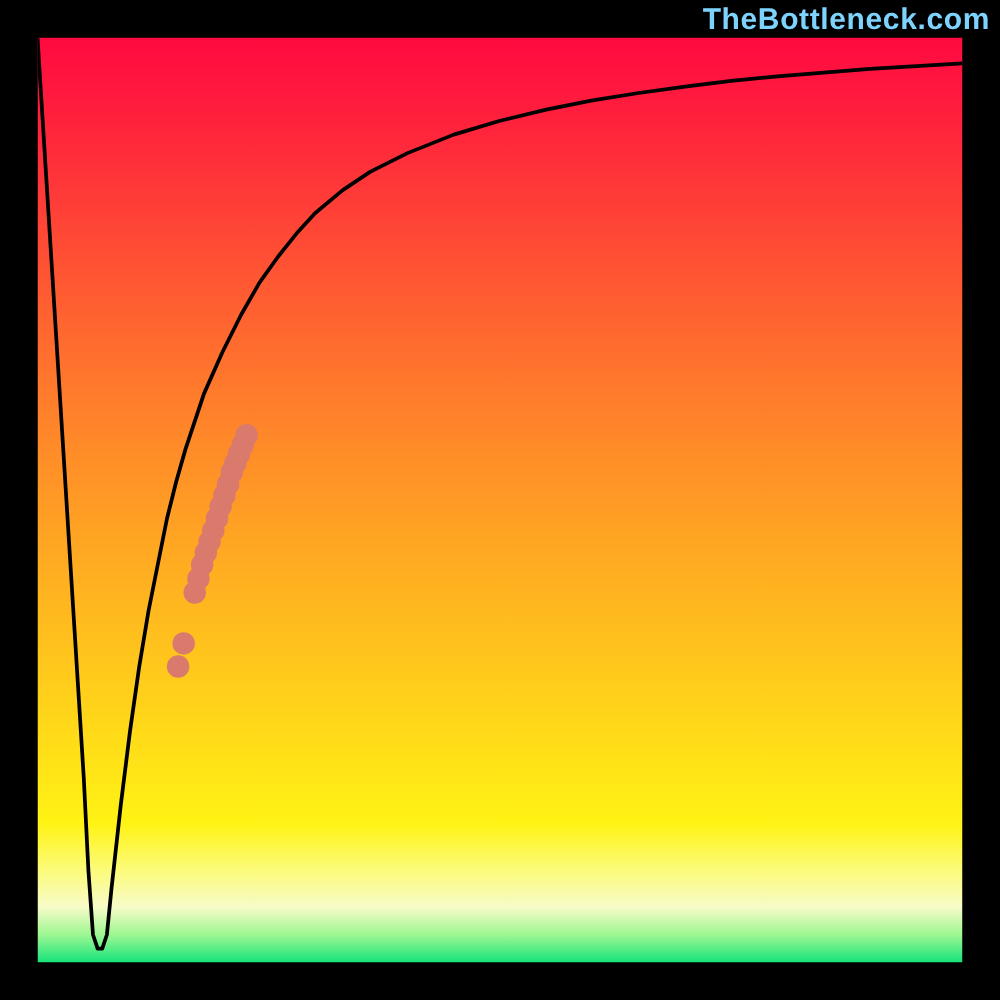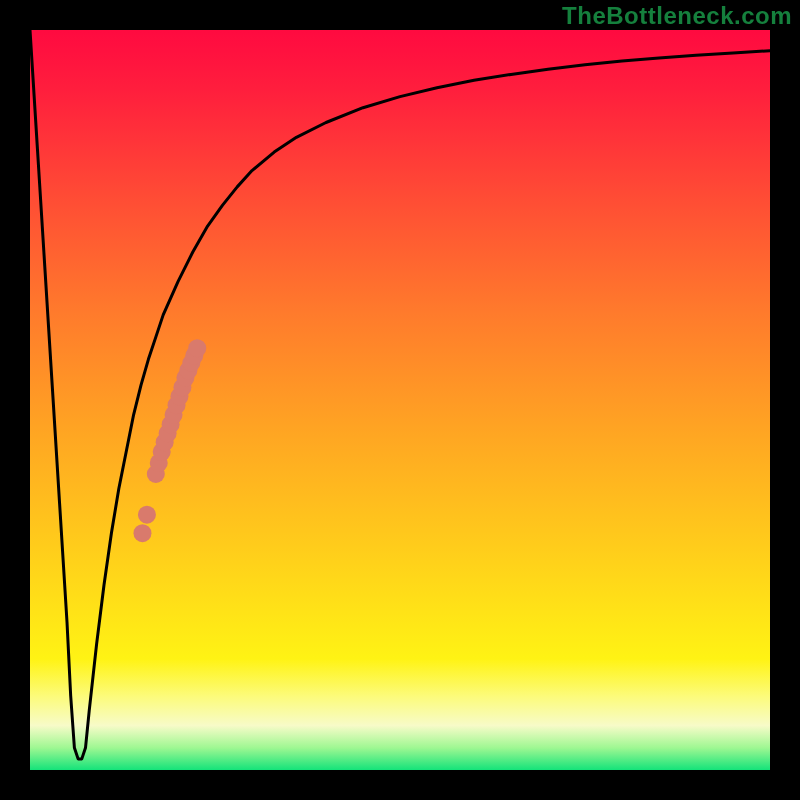--- a/index.html
+++ b/index.html
@@ -10,21 +10,21 @@
     height: 800px;
     background: #000;
   }
   .watermark {
     position: absolute;
     top: 2px;
     right: 8px;
     font-family: Arial, Helvetica, sans-serif;
     font-size: 24px;
     font-weight: bold;
-    color: #15803d;
+    color: #7dd3fc;
     letter-spacing: 0.5px;
     z-index: 10;
   }
   .plot-area {
     position: absolute;
     left: 30px;
     top: 30px;
     width: 740px;
     height: 740px;
     overflow: hidden;

